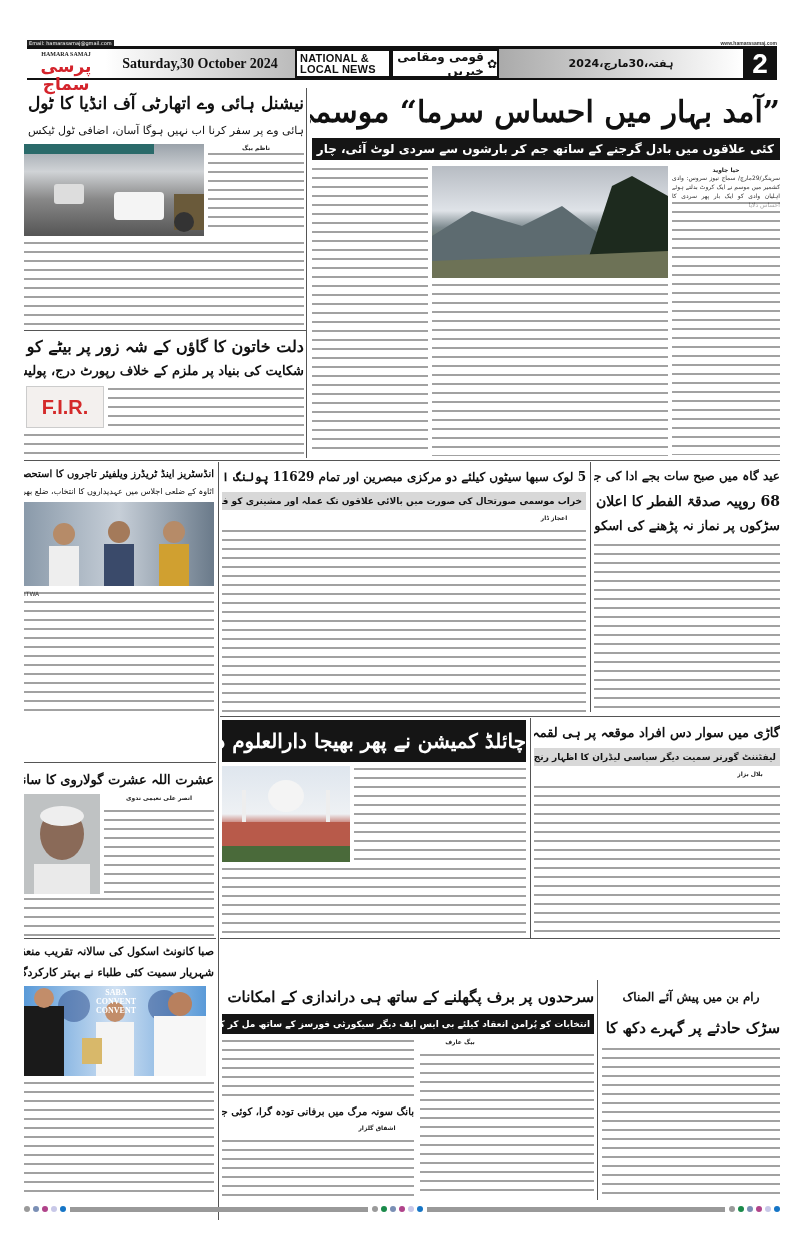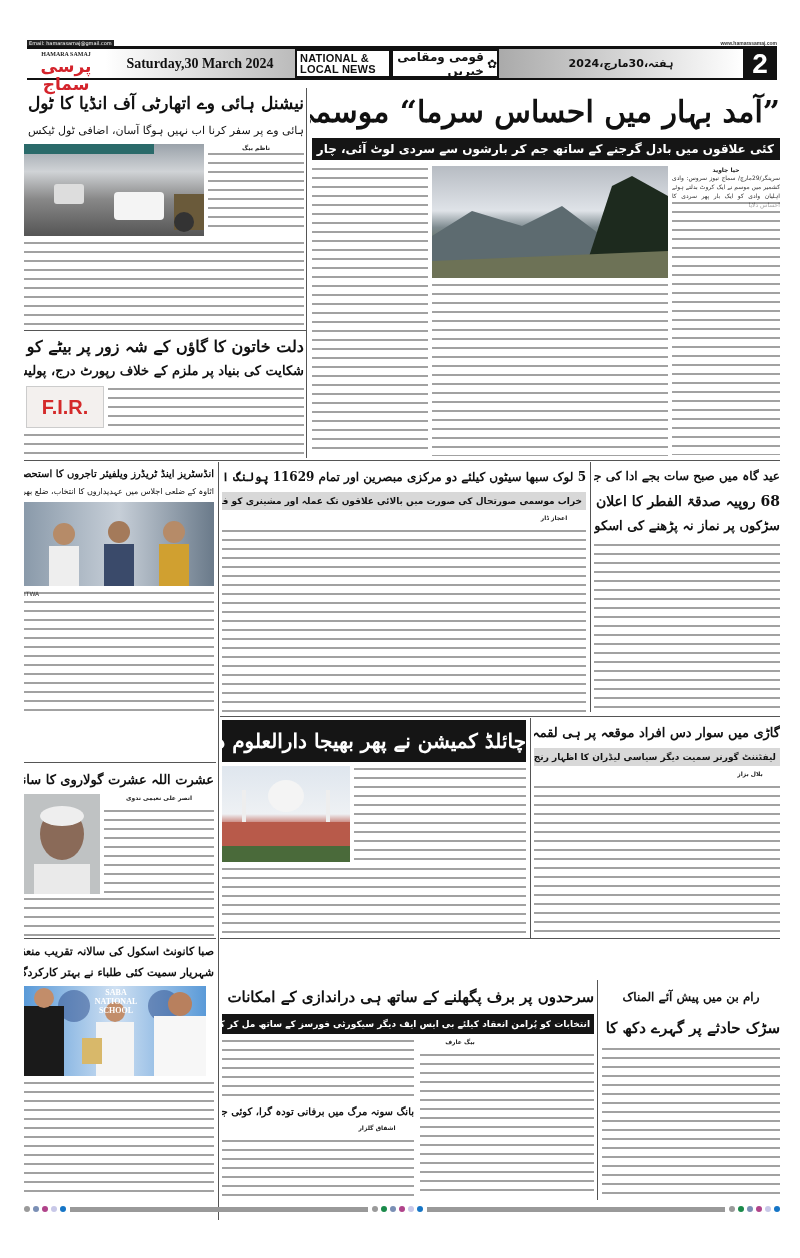--- a/index.html
+++ b/index.html
@@ -33,21 +33,21 @@
 </style>
 </head>
 <body>
 
 <div id="mast" class="abs">
   <div id="logo">
     <div class="email">Email: hamarasamaj@gmail.com</div>
     <div class="en">HAMARA SAMAJ</div>
     <div class="ur">پرسی سماج</div>
   </div>
-  <div id="date-en">Saturday,30 March 2024</div>
+  <div id="date-en">Saturday,30 October 2024</div>
   <div id="sec-en">
     <div>NATIONAL &amp;</div>
     <div>LOCAL NEWS</div>
   </div>
   <div id="sec-ur">
       <span style="margin-left:3px">✿</span>
       <span>قومی ومقامی خبریں</span>
     </div>
   <div id="date-ur">ہفتہ،30مارچ،2024</div>
   <div id="pageno">
@@ -184,21 +184,21 @@
     <circle cx="50" cy="20" r="16" fill="#2a4a8a" opacity=".5"></circle>
     <circle cx="140" cy="20" r="16" fill="#2a4a8a" opacity=".5"></circle>
     <rect x="0" y="20" width="40" height="70" fill="#1a1a1a"></rect>
     <circle cx="20" cy="12" r="10" fill="#c28d6a"></circle>
     <rect x="72" y="36" width="38" height="54" fill="#f4f4f4"></rect>
     <circle cx="91" cy="26" r="10" fill="#c28d6a"></circle>
     <rect x="130" y="30" width="52" height="60" fill="#f7f7f7"></rect>
     <circle cx="156" cy="18" r="12" fill="#b8805e"></circle>
     <rect x="58" y="52" width="20" height="26" fill="#d8b86a"></rect>
   </svg>
-  <div style="position:absolute;left:70px;top:2px;font-size:8px;font-weight:bold;color:#fff;font-family:'Liberation Serif',serif;width:44px;text-align:center;line-height:9px">SABA NATIONAL SCHOOL</div>
+  <div style="position:absolute;left:70px;top:2px;font-size:8px;font-weight:bold;color:#fff;font-family:'Liberation Serif',serif;width:44px;text-align:center;line-height:9px">SABA CONVENT CONVENT</div>
 </div>
 <div class="abs lines" style="left:24px;top:1080px;width:190px;height:118px"></div>
 
 <div class="abs h1" style="left:222px;top:982px;width:372px;height:30px;font-size:15px;line-height:30px">سرحدوں پر برف پگھلنے کے ساتھ ہی دراندازی کے امکانات بڑھنے کا امکان</div>
 <div class="abs bar" style="left:222px;top:1014px;width:372px;height:20px;font-size:9px;line-height:20px;padding-right:4px">انتخابات کو پُرامن انعقاد کیلئے بی ایس ایف دیگر سیکورٹی فورسز کے ساتھ مل کر کام کریگی/ آئی جی بی ایس ایف</div>
 <div class="abs" style="left:420px;top:1038px;width:80px;height:12px">
     <div class="byline">بیگ عارف</div>
   </div>
 <div class="abs lines" style="left:420px;top:1052px;width:174px;height:146px"></div>
 <div class="abs lines" style="left:222px;top:1038px;width:192px;height:60px"></div>

